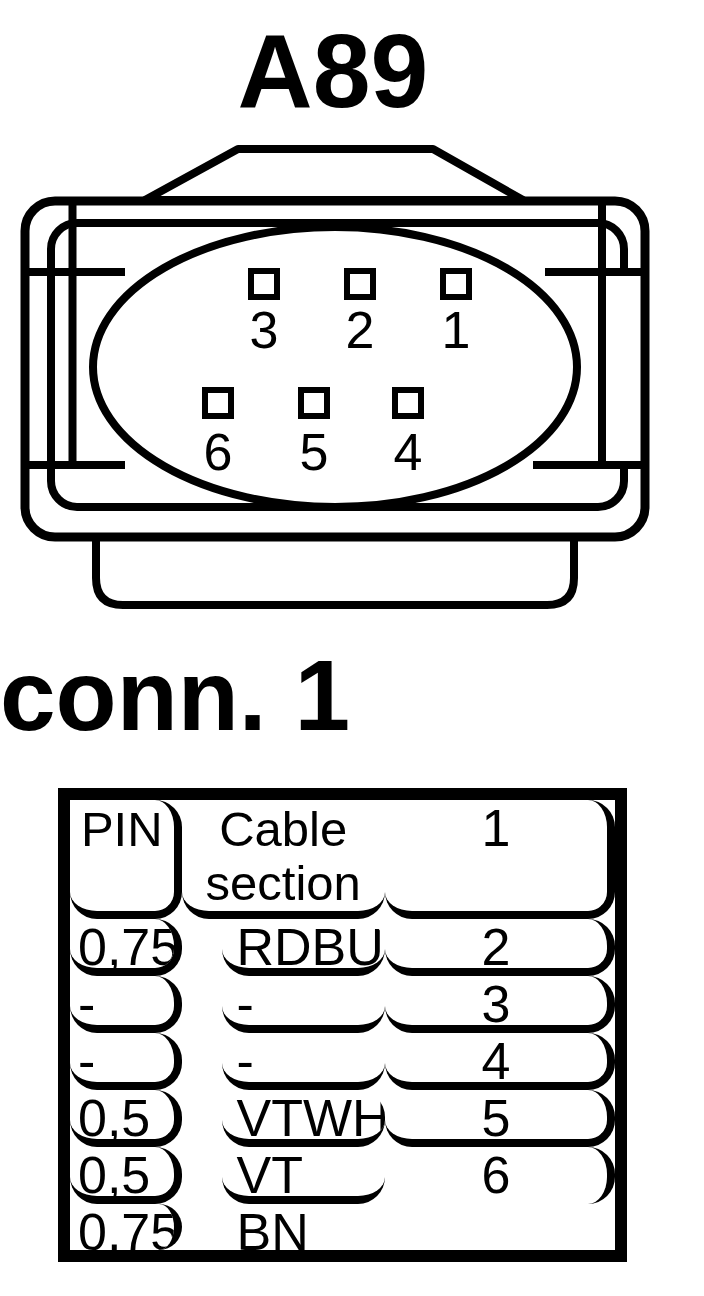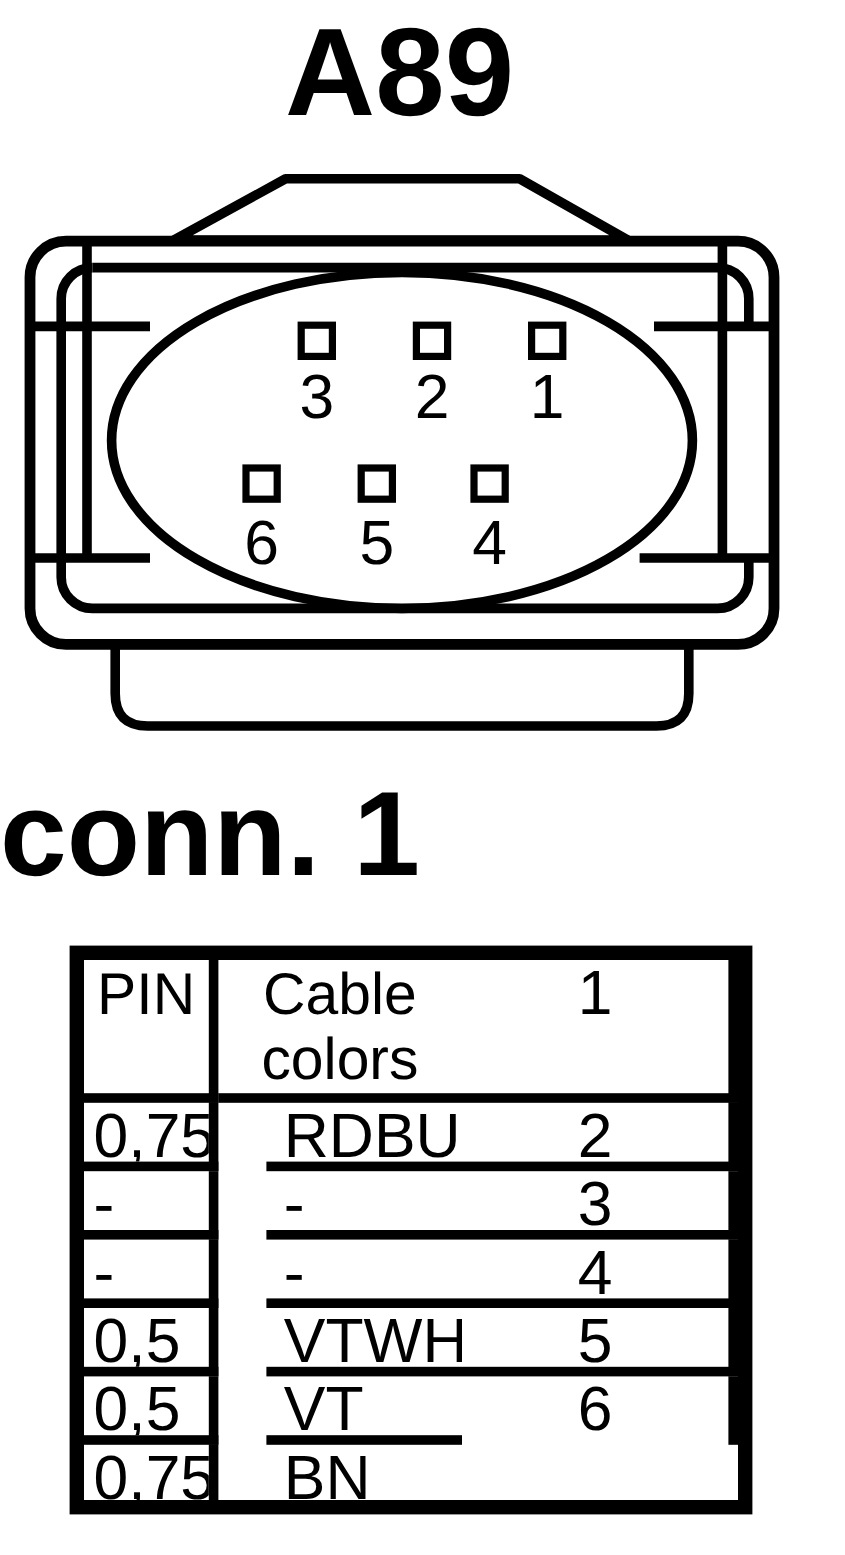--- a/index.html
+++ b/index.html
@@ -12,21 +12,21 @@
     width: 704px;
     height: 1296px;
     background: #ffffff;
     font-family: "Liberation Sans", sans-serif;
     color: #000000;
     overflow: hidden;
   }
   .big-title {
     position: absolute;
     left: 0;
-    top: 9px;
+    top: 19px;
     width: 666px;
     text-align: center;
     font-size: 104px;
     font-weight: 700;
     line-height: 104px;
     color: #000;
     white-space: nowrap;
   }
   .conn-label {
     position: absolute;
@@ -73,20 +73,21 @@
     grid-template-columns: 111.5px 203.5px auto;
     grid-template-rows: 119px 57px 57px 57px 57px 57px auto;
     background: #fff;
   }
   .pin-table > div {
     box-sizing: border-box;
     font-size: 52px;
     line-height: 50px;
     padding-top: 3px;
     overflow: hidden;
+    border-radius: 27px;
   }
   .pin-table .bR { border-right: 8px solid #000; }
   .pin-table .bB { border-bottom: 8px solid #000; }
   .pin-table .th {
     font-size: 49px;
     line-height: 54px;
     padding-top: 2px;
     text-align: center;
   }
   .pin-table .c-pin { text-align: center; }
@@ -134,21 +135,21 @@
     <text x="218" y="470">6</text>
     <text x="314" y="470">5</text>
     <text x="408" y="470">4</text>
   </svg>
 
   <div class="conn-label">conn. 1</div>
 
   <div class="pin-table">
 
     <div class="th bR bB">PIN</div>
-    <div class="th bB">Cable colors</div>
+    <div class="th bB">Cable section</div>
 
     <div class="c-pin bR bB">1</div>
     <div class="c-cross bR bB">0,75</div>
     <div class="c-cable bB">RDBU</div>
 
     <div class="c-pin bR bB">2</div>
     <div class="c-cross bR bB">-</div>
     <div class="c-cable bB">-</div>
 
     <div class="c-pin bR bB">3</div>

